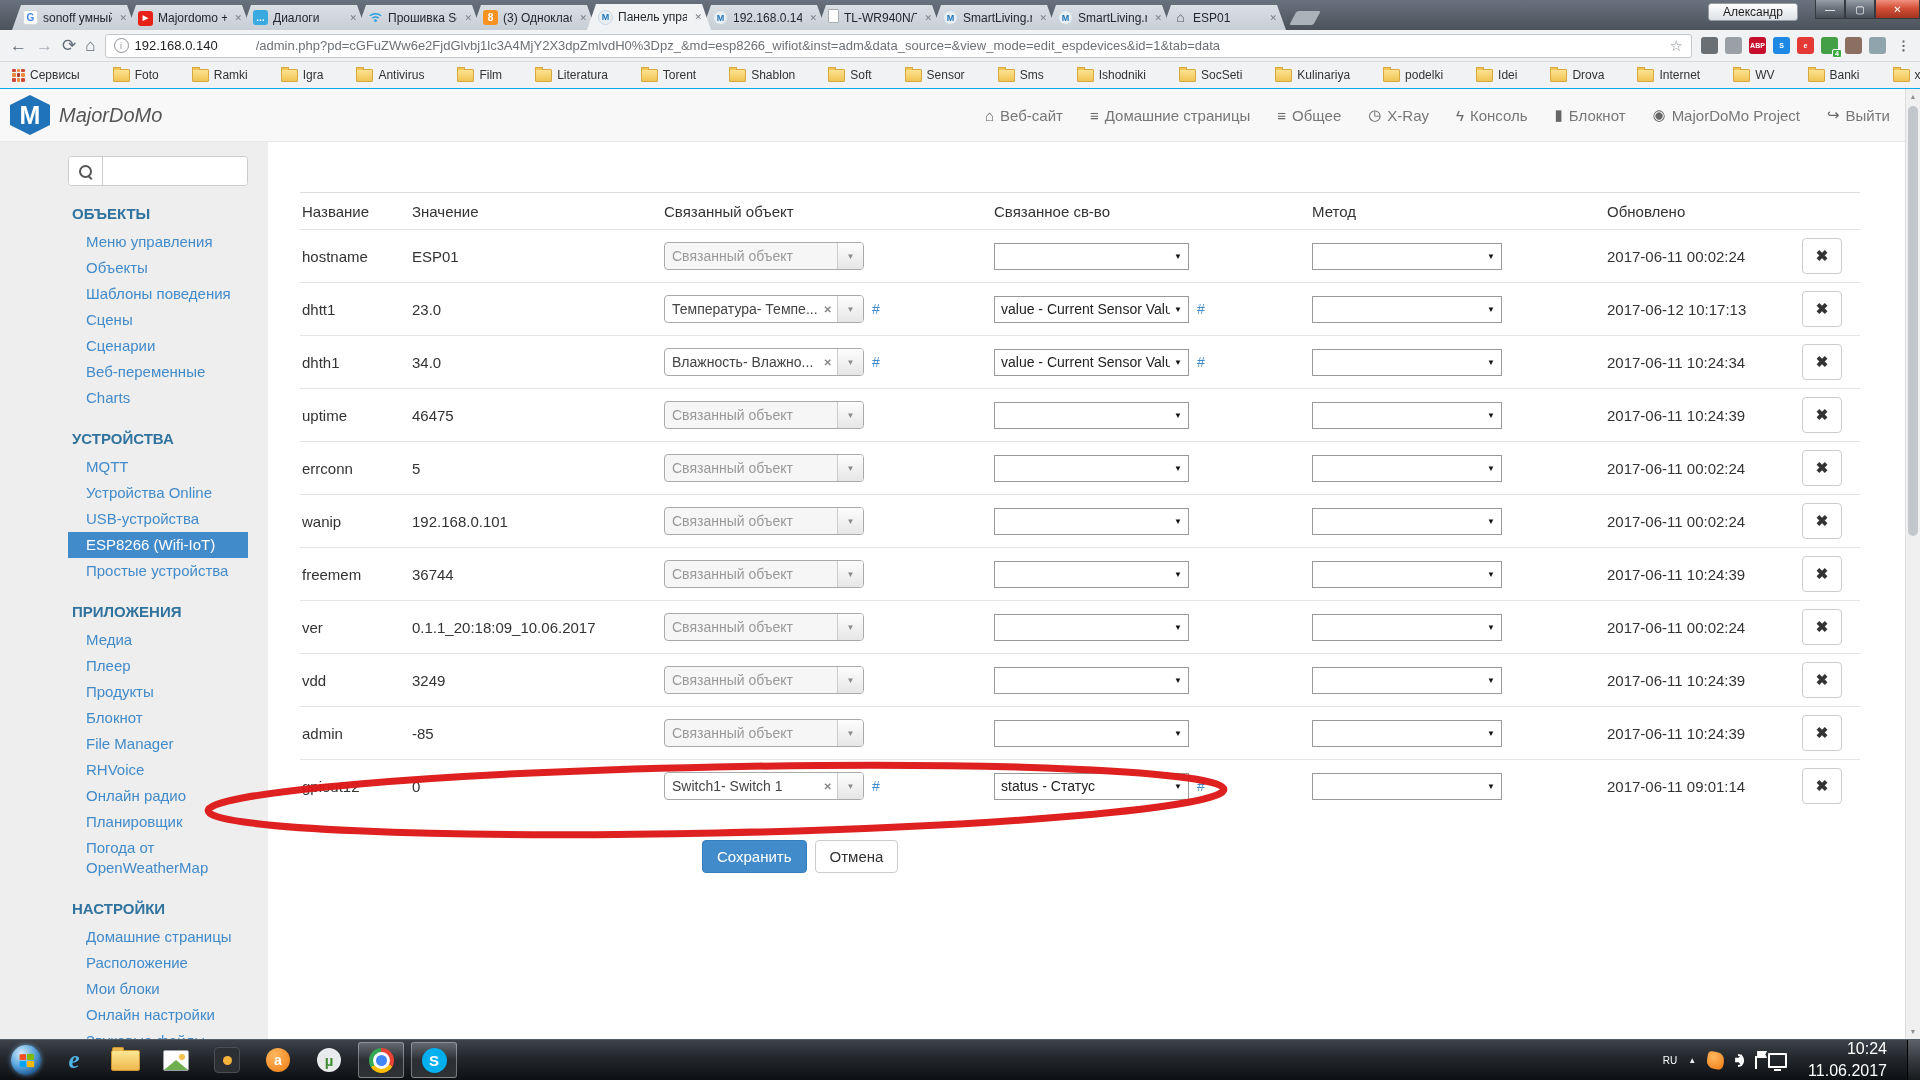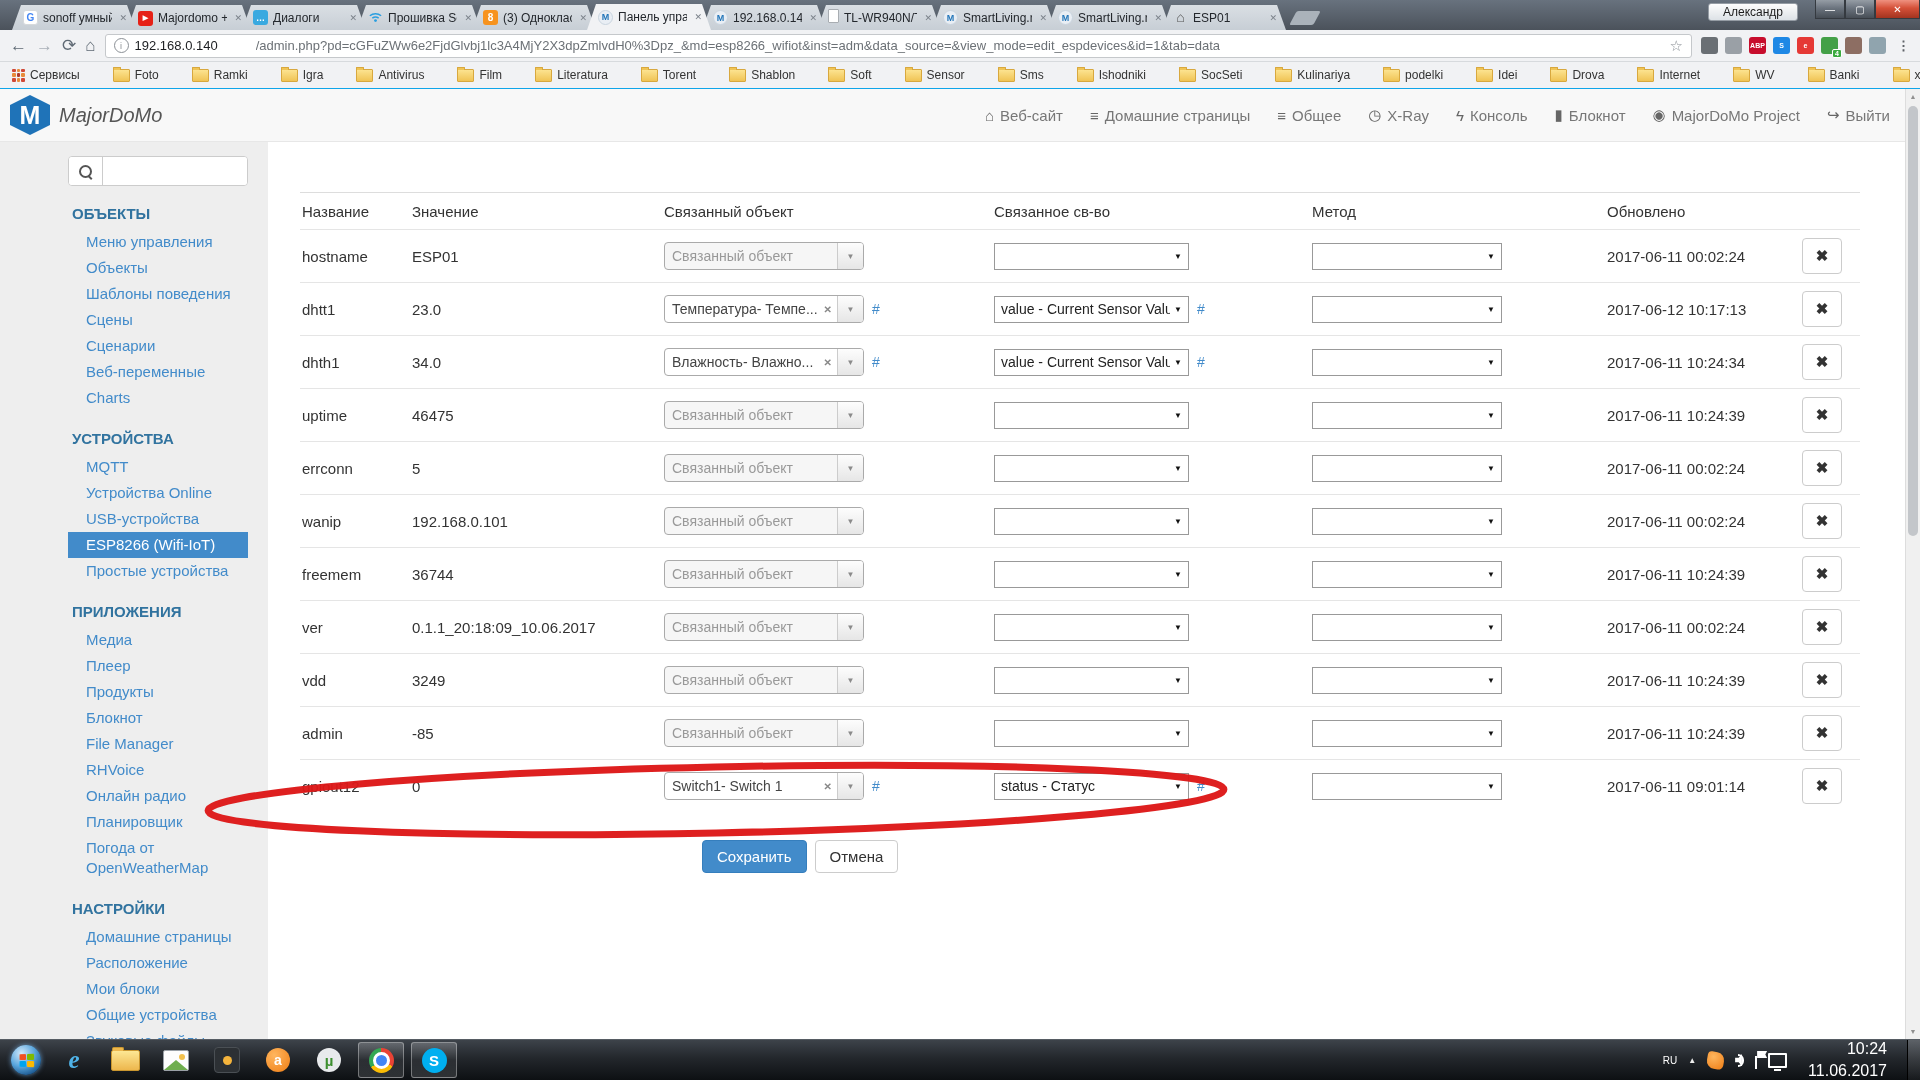--- a/index.html
+++ b/index.html
@@ -469,21 +469,21 @@
             <div class="side-item">Блокнот</div>
             <div class="side-item">File Manager</div>
             <div class="side-item">RHVoice</div>
             <div class="side-item">Онлайн радио</div>
             <div class="side-item">Планировщик</div>
             <div class="side-item">Погода от OpenWeatherMap</div>
             <div class="side-section-title">НАСТРОЙКИ</div>
             <div class="side-item">Домашние страницы</div>
             <div class="side-item">Расположение</div>
             <div class="side-item">Мои блоки</div>
-            <div class="side-item">Общие устройства</div>
+            <div class="side-item">Онлайн настройки</div>
             <div class="side-item">Звуковые файлы</div>
           </div>
       </div>
 
       <div class="content">
         <table class="data-table">
           <colgroup>
             <col style="width:110px">
               <col style="width:252px">
               <col style="width:330px">

